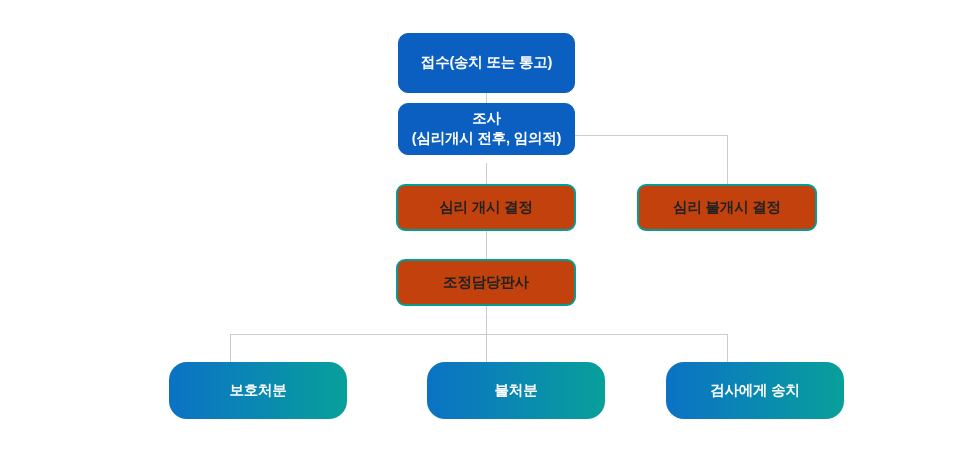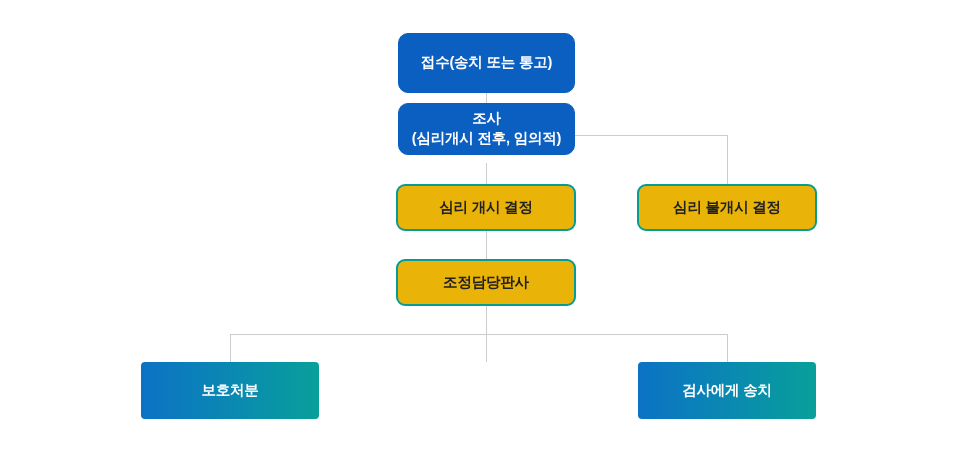--- a/index.html
+++ b/index.html
@@ -37,32 +37,33 @@
 
   
   .node.solid {
     background: #0b5fc0;
     color: #ffffff;
     border: 1px solid #0b5fc0;
   }
 
   
   .node.outline {
-    background: #eab308;
+    background: #c2410c;
     color: #222222;
     border: 2px solid #069b95;
     border-radius: 9px;
   }
 
   
   .node.gradient {
     background: linear-gradient(90deg, #0b72c4 0%, #0a86b4 45%, #08a09a 100%);
     color: #ffffff;
     border: none;
-    border-radius: 4px;
+    border-radius: 18px;
+    margin-left: 28px;
   }
 
   .node-label {
     display: block;
     white-space: pre-line;
     padding: 0 8px;
   }
 
   
   .conn {
@@ -116,18 +117,21 @@
   </div>
 
   <div class="node outline" style="left:396px; top:259px; width:180px; height:47px;">
     <span class="node-label">조정담당판사</span>
   </div>
 
   <div class="node gradient" style="left:141px; top:362px; width:178px; height:57px;">
     <span class="node-label">보호처분</span>
   </div>
 
+  <div class="node gradient" style="left:399px; top:362px; width:178px; height:57px;">
+    <span class="node-label">불처분</span>
+  </div>
 
   <div class="node gradient" style="left:638px; top:362px; width:178px; height:57px;text-align:center;">
     <span class="node-label">검사에게 송치</span>
   </div>
 
 </div>
 
 </body></html>

